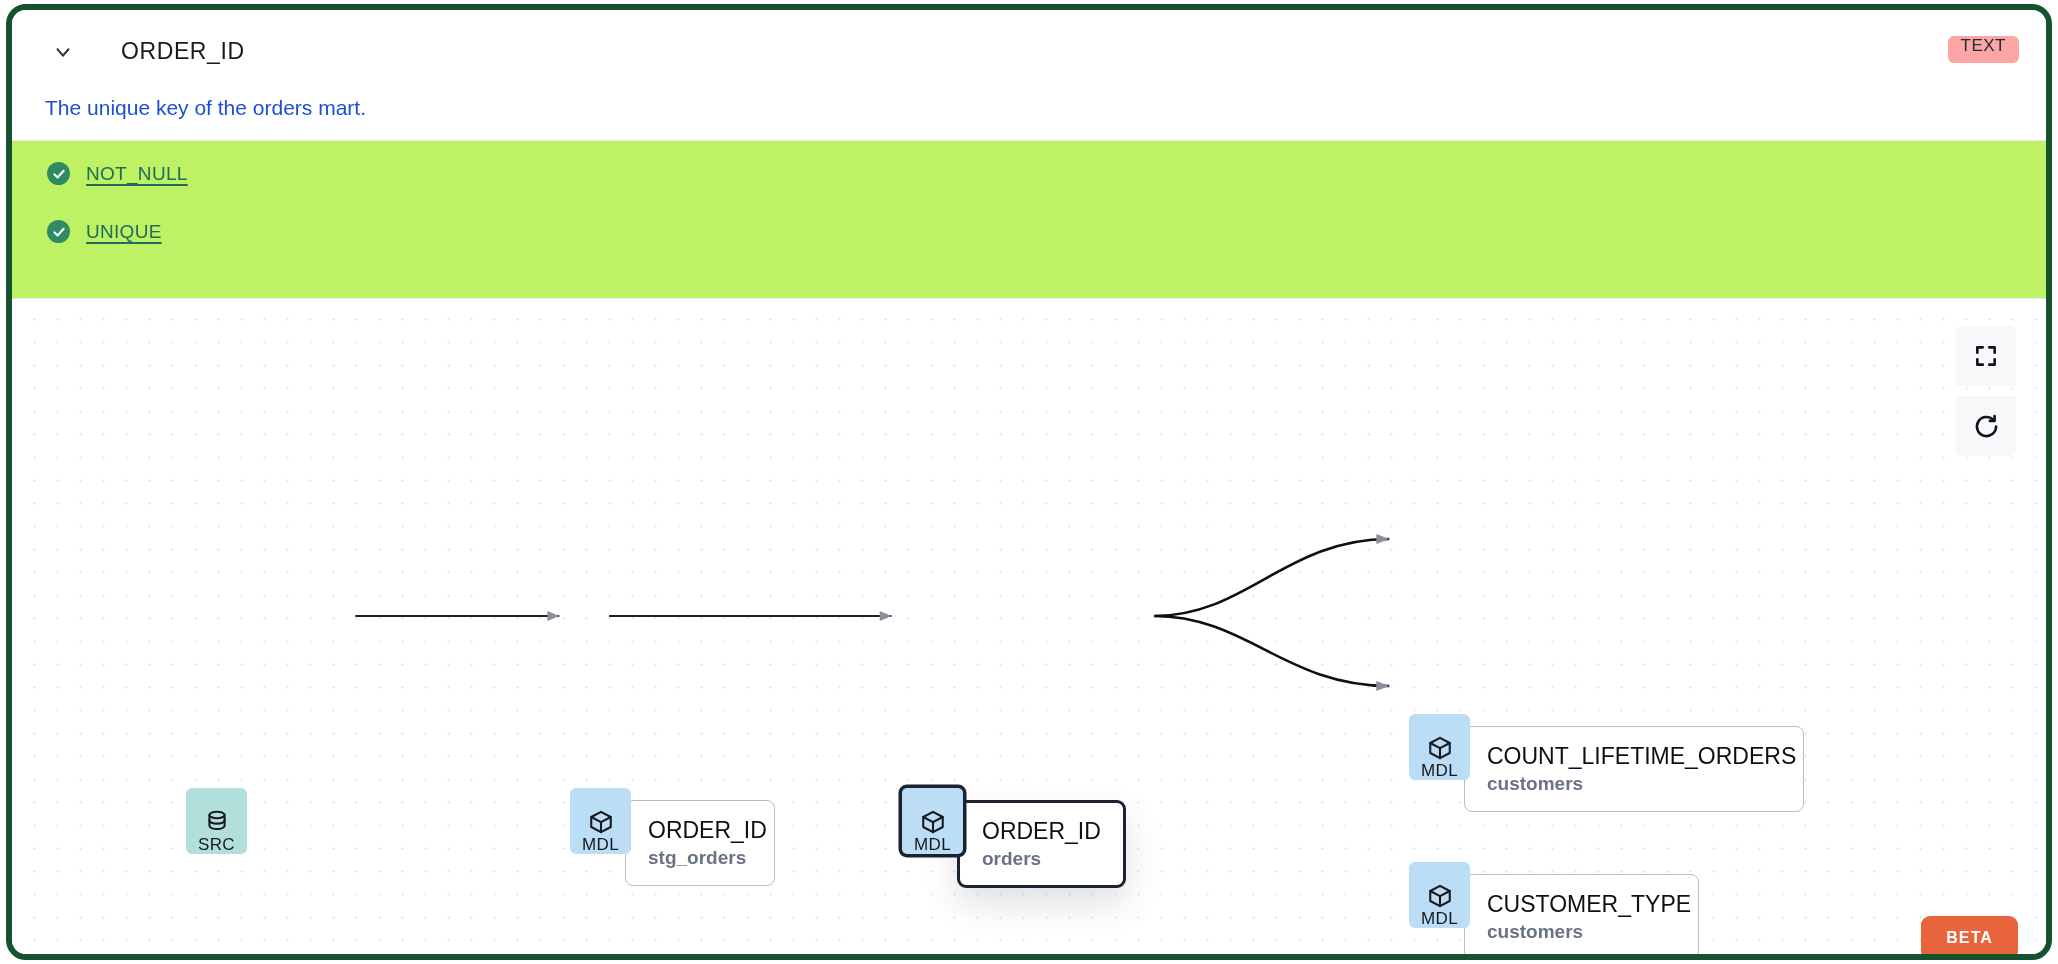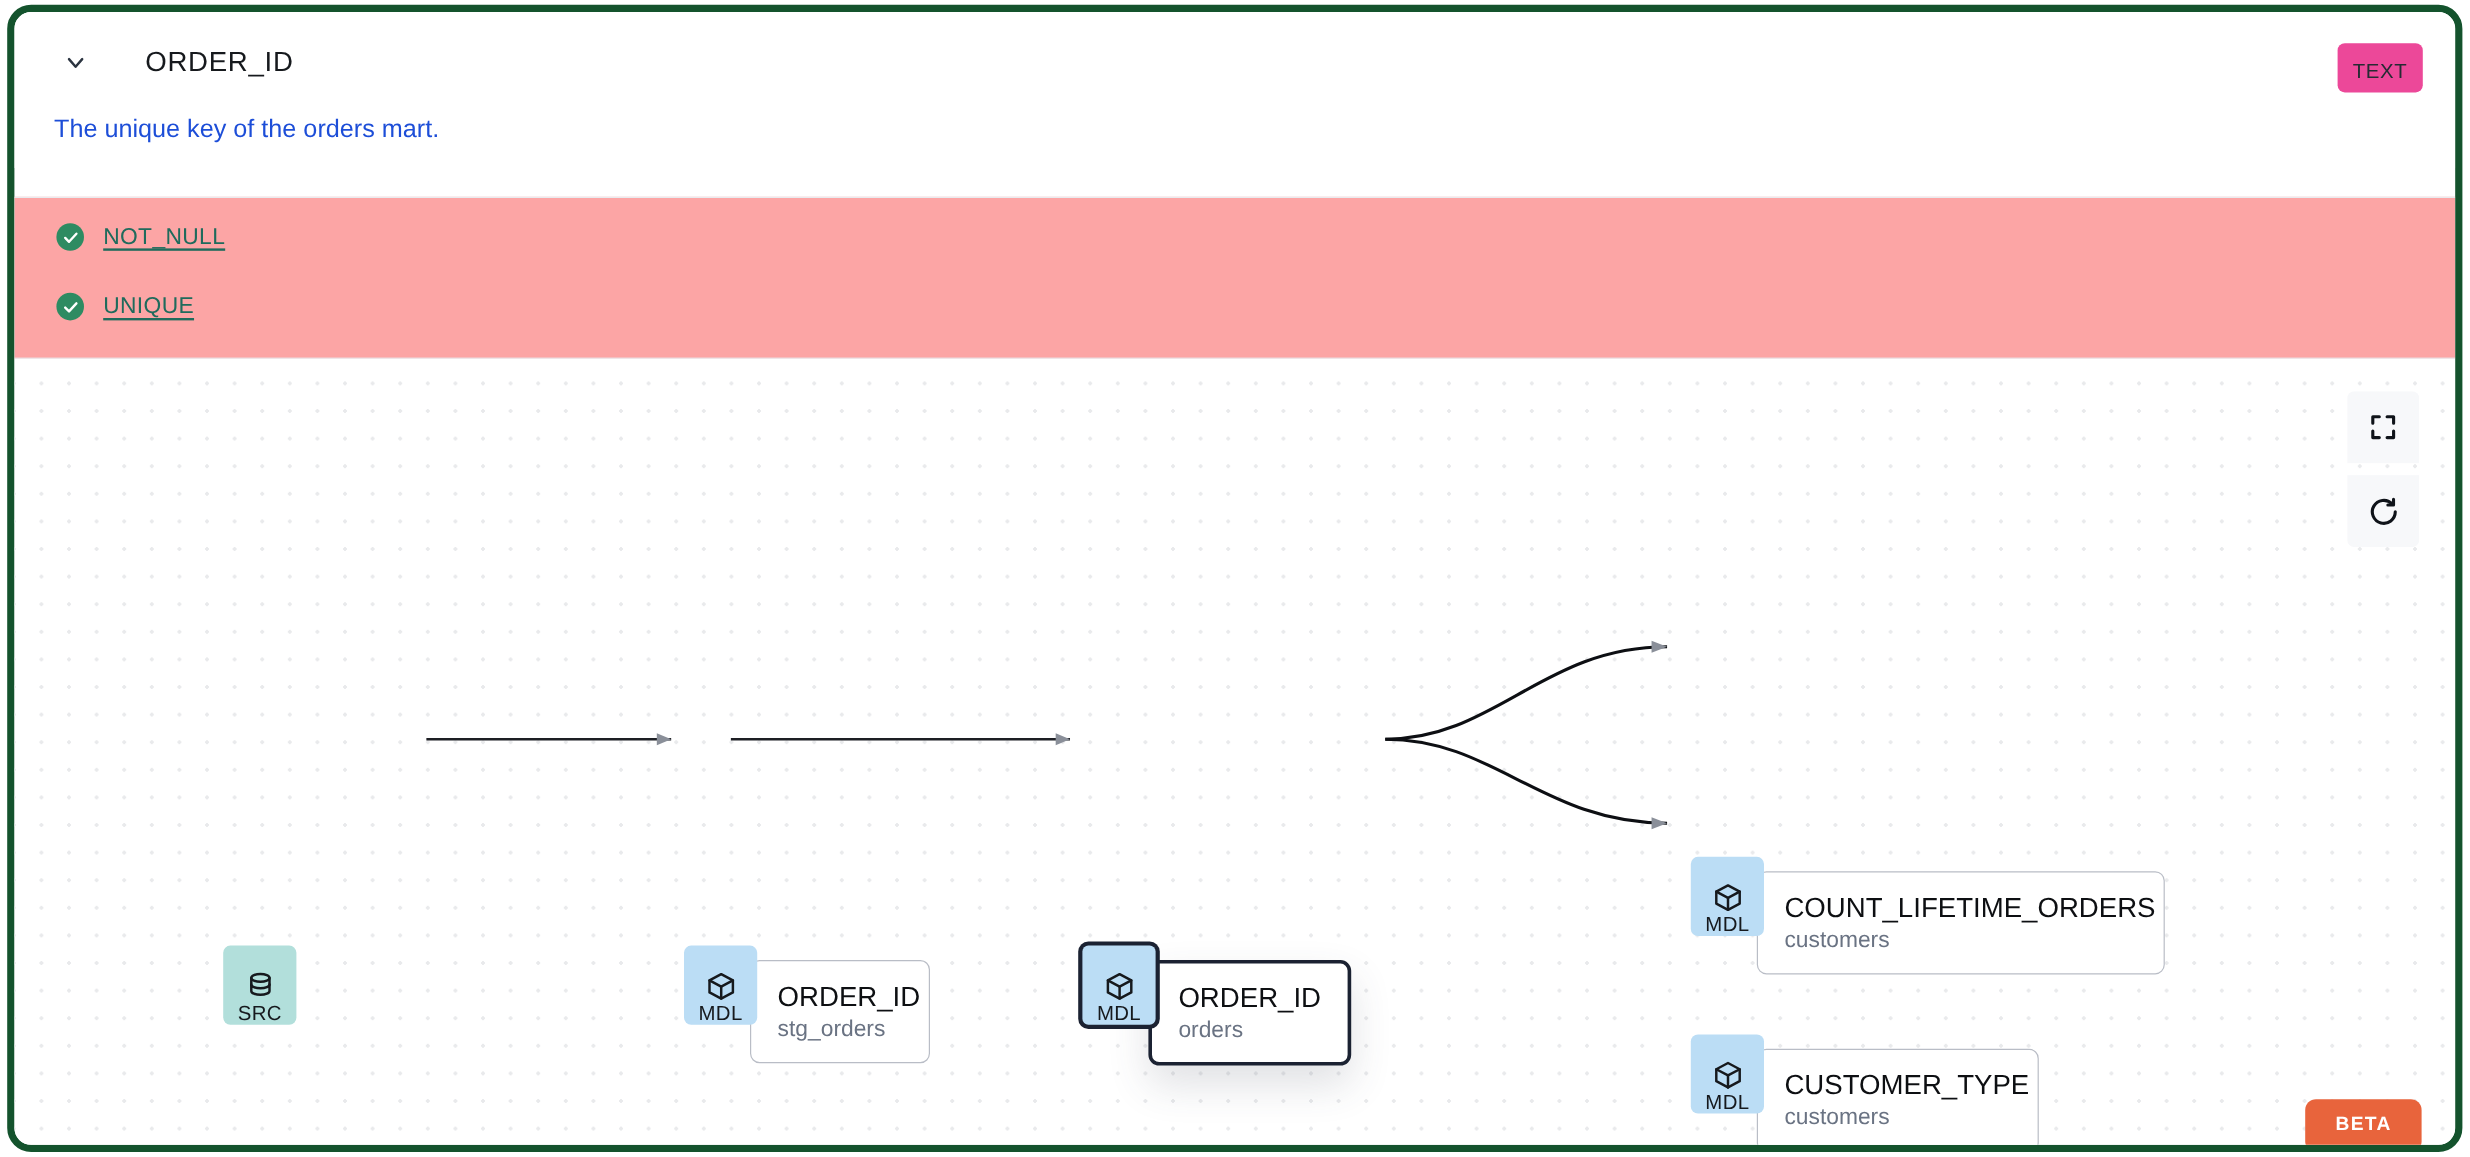--- a/index.html
+++ b/index.html
@@ -56,46 +56,45 @@
     font-weight: 400;
     letter-spacing: 0.6px;
     color: #16191d;
     white-space: nowrap;
   }
 
   .type-badge {
     position: absolute;
     right: 27px;
     top: 26px;
-    background: #ec4899;
+    background: #fca5a5;
     color: #252b33;
     font-size: 17px;
     letter-spacing: 0.5px;
-    padding: 14px 13px 7px;
+    padding: 0 13px 7px;
     border-radius: 6px;
     white-space: nowrap;
   }
 
   .description {
     position: absolute;
     left: 33px;
     top: 86px;
     font-size: 21px;
     color: #1d4ed8;
     white-space: nowrap;
   }
 
   
   .tests {
     position: relative;
-    height: 135px;
-    background: #fca5a5;
+    height: 159px;
+    background: #bef264;
     border-top: 1px solid #e8ebef;
     border-bottom: 1px solid #e6e9ee;
-    margin-top: 24px;
   }
 
   .test-row {
     position: absolute;
     left: 35px;
     display: flex;
     align-items: center;
     gap: 16px;
   }
   .test-row.r0 { top: 21px; }
@@ -190,20 +189,21 @@
     font-size: 23px;
     color: #0d0f12;
     white-space: nowrap;
     line-height: 1.22;
   }
   .node-sub {
     font-size: 19px;
     color: #6a7383;
     white-space: nowrap;
     line-height: 1.22;
+    font-weight: bold;
   }
 
   
   .node.selected .node-badge {
     box-shadow: 0 0 0 3.5px #1b2232;
     border-radius: 5px;
   }
   .node.selected .node-body {
     border: 3.5px solid #1b2232;
     border-radius: 9px;

